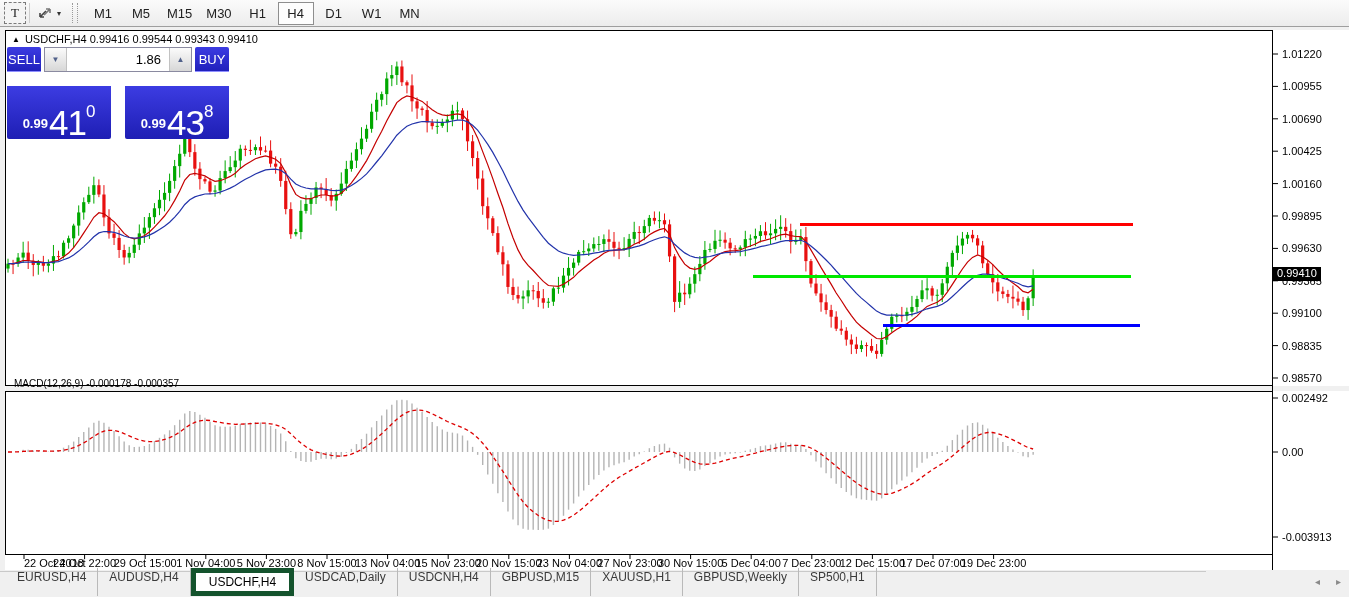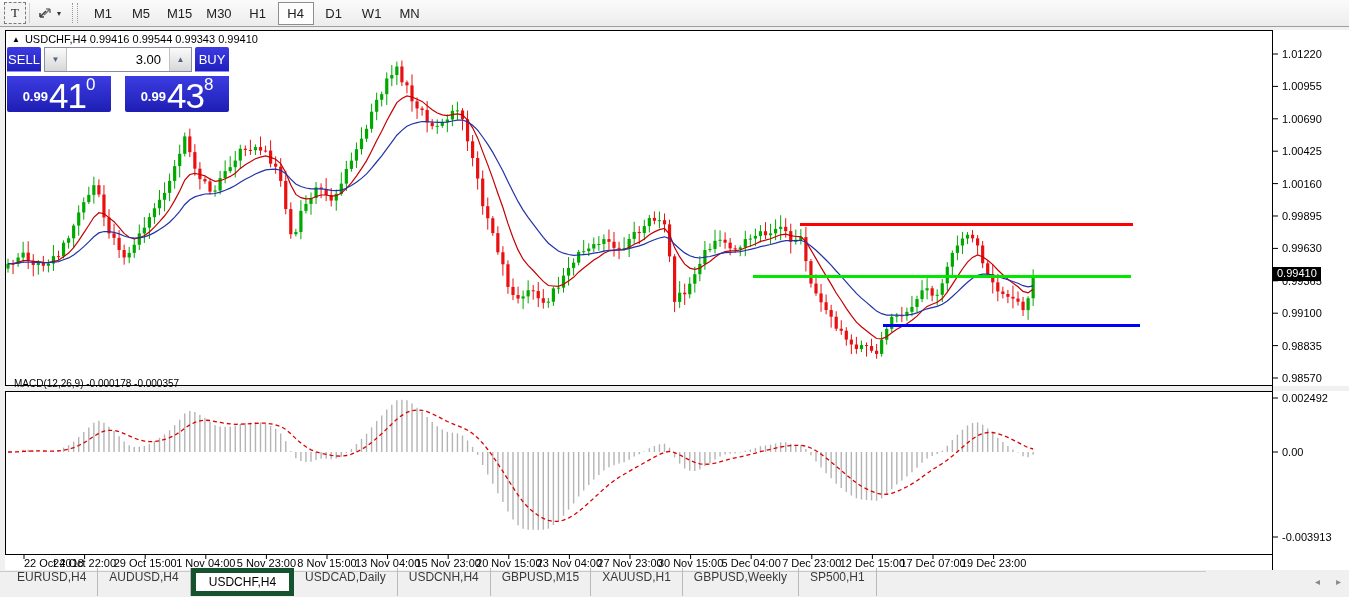--- a/index.html
+++ b/index.html
@@ -28,21 +28,21 @@
   
   .trade-panel{position:absolute;left:7px;top:47px;width:222px;}
   .tp-row1{display:flex;height:25px;}
   .btn-sell,.btn-buy{width:34px;background:linear-gradient(#3c3ce2,#2020bc);color:#fff;font-size:13px;
     display:flex;align-items:center;justify-content:center;border-bottom:1px solid #8f8fff;box-sizing:border-box;border-radius:2px 2px 0 0;}
   .spinner{display:flex;margin:0 3px;border:1px solid #8a8aa0;box-sizing:border-box;flex:1;background:#fff;}
   .spin-btn{width:21px;background:linear-gradient(#fbfbfb,#d7d7d7);font-size:8px;color:#51618a;
     display:flex;align-items:center;justify-content:center;border-right:1px solid #c2c2c2;}
   .spin-btn.up{border-right:none;border-left:1px solid #c2c2c2;}
   .vol-field{flex:1;background:#fff;font-size:13px;color:#000;display:flex;align-items:center;justify-content:flex-end;padding-right:8px;}
-  .tp-row2{display:flex;margin-top:4px;height:36px;gap:14px;}
+  .tp-row2{display:flex;margin-top:14px;height:53px;gap:14px;}
   .price-box{flex:1;background:linear-gradient(#3c3ce2,#1e1eb4);color:#fff;display:flex;
     align-items:flex-end;justify-content:center;padding-bottom:3px;border-radius:0 0 2px 2px;}
   .pp{font-size:13px;font-weight:bold;margin:0 1px 5px 0;}
   .pm{font-size:35px;line-height:27px;letter-spacing:-1px;}
   .ps{font-size:17px;margin-bottom:14px;}
 
   .macd-label{position:absolute;left:14px;top:378px;font-size:10px;color:#000;}
   .price-flag{position:absolute;left:1273px;top:267px;background:#000;color:#fff;font-size:11px;padding:0 4px 2px 4px;}
 
   
@@ -777,21 +777,21 @@
   <div class="chart-header">
     <span class="tri">▲</span>
     <span>USDCHF,H4  0.99416 0.99544 0.99343 0.99410</span>
   </div>
 
   <div class="trade-panel">
     <div class="tp-row1">
       <div class="btn-sell">SELL</div>
       <div class="spinner">
         <div class="spin-btn">▼</div>
-        <div class="vol-field">3.00</div>
+        <div class="vol-field">1.86</div>
         <div class="spin-btn up">▲</div>
       </div>
       <div class="btn-buy">BUY</div>
     </div>
     <div class="tp-row2">
       <div class="price-box">
         <span class="pp">0.99</span>
         <span class="pm">41</span>
         <span class="ps">0</span>
       </div>

